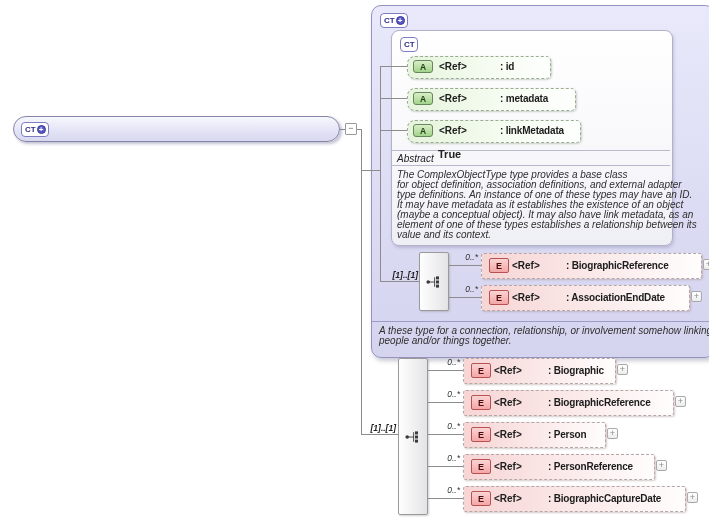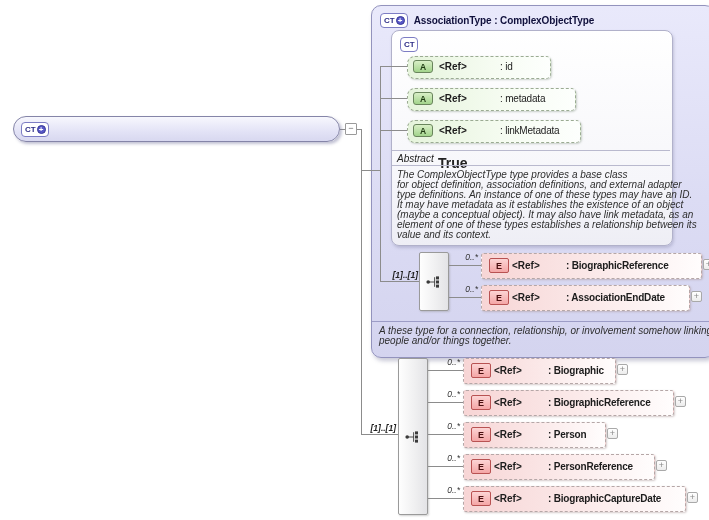--- a/index.html
+++ b/index.html
@@ -33,21 +33,21 @@
       text-align:center;font-style:normal;margin-left:1px;font-weight:bold;box-sizing:border-box;}
   .type-label{margin-left:6px;font-weight:bold;font-size:10px;letter-spacing:-0.1px;color:#10103c;white-space:nowrap;}
   
   .attr-row{position:absolute;height:21px;border:1px dashed #9bab93;border-radius:8px 5px 5px 8px;
       background:linear-gradient(90deg,#e6f4dc 0%,#f6fcf2 60%,#fdfffd 100%);
       box-shadow:1px 1px 2px rgba(140,155,140,.45);}
   .a-icon{position:absolute;left:5px;top:3px;width:20px;height:13px;border:1px solid #69855c;
       border-radius:3px;background:linear-gradient(180deg,#d9efc7 0%,#a2d48b 100%);
       color:#1e3a12;font-size:8.5px;font-weight:bold;text-align:center;line-height:13px;box-sizing:border-box;}
   .row-ref{position:absolute;left:31px;top:4px;font-weight:bold;font-size:10px;color:#1c1c1c;white-space:nowrap;}
-  .attr-row .row-name{position:absolute;left:92px;top:4px;font-weight:normal;font-size:10px;color:#1c1c1c;white-space:nowrap;letter-spacing:-0.2px;}
+  .attr-row .row-name{position:absolute;left:92px;top:4px;font-weight:bold;font-size:10px;color:#1c1c1c;white-space:nowrap;letter-spacing:-0.2px;}
   
   .elem-row{position:absolute;height:24px;border:1px dashed #b5a7a7;border-radius:3px;
       background:linear-gradient(90deg,#f7d5d5 0%,#fbeaea 55%,#fffdfd 100%);
       box-shadow:1px 1px 2px rgba(160,140,140,.45);}
   .e-icon{position:absolute;left:7px;top:4px;width:20px;height:15px;border:1px solid #b85252;
       border-radius:2px;background:linear-gradient(180deg,#fcd4d4 0%,#f4a6a6 100%);
       color:#4a1010;font-size:9px;font-weight:bold;text-align:center;line-height:14px;box-sizing:border-box;}
   .elem-row .row-ref{top:6px;left:30px;}
   .elem-row .row-name{position:absolute;left:84px;top:6px;font-weight:bold;font-size:10px;color:#1c1c1c;white-space:nowrap;letter-spacing:-0.2px;}
   
@@ -62,37 +62,36 @@
   .plus-box{position:absolute;width:11px;height:11px;border:1px solid #a9a9a9;border-radius:2px;
       background:linear-gradient(180deg,#ffffff,#ececec);color:#8a8a8a;font-size:9px;line-height:9px;
       text-align:center;box-sizing:border-box;}
   .minus-box{position:absolute;left:337px;top:123px;width:12px;height:12px;border:1px solid #9a9a9a;
       border-radius:1px;background:#fff;color:#666;font-size:9px;line-height:9px;text-align:center;box-sizing:border-box;}
   
   .sep{position:absolute;height:1px;}
   .sep.inner{left:384px;width:278px;background:#b9b9ce;}
   .sep.purple{left:364px;top:321px;width:340px;background:#9c9cc6;}
   .facet-label{position:absolute;left:389px;top:153px;font-style:italic;font-size:10px;color:#222;}
-  .facet-value{position:absolute;left:430px;top:155px;font-weight:bold;font-size:14px;color:#222;}
+  .facet-value{position:absolute;left:430px;top:148px;font-weight:bold;font-size:11px;color:#222;}
   .annotation{position:absolute;font-style:italic;font-size:10px;color:#2e2e2e;white-space:pre;line-height:10px;}
   .annotation.inner-note{left:389px;top:170px;width:272px;}
   .annotation.footer-note{left:371px;top:326px;width:332px;line-height:9.5px;}
 </style>
 </head>
 <body>
 
 <div id="canvas">
 
   <div class="purple-box">
     <div class="box-header" style="left:8px;top:6px;">
       <span class="ct-icon">
           <span>CT</span>
           <i class="plus-circle">+</i>
         </span>
-      <span class="type-label">AssociationType : ComplexObjectType</span>
     </div>
   </div>
 
   <div class="inner-box">
     <div class="box-header" style="left:8px;top:5px;">
       <span class="ct-icon">
           <span>CT</span>
         </span>
     </div>
   </div>

